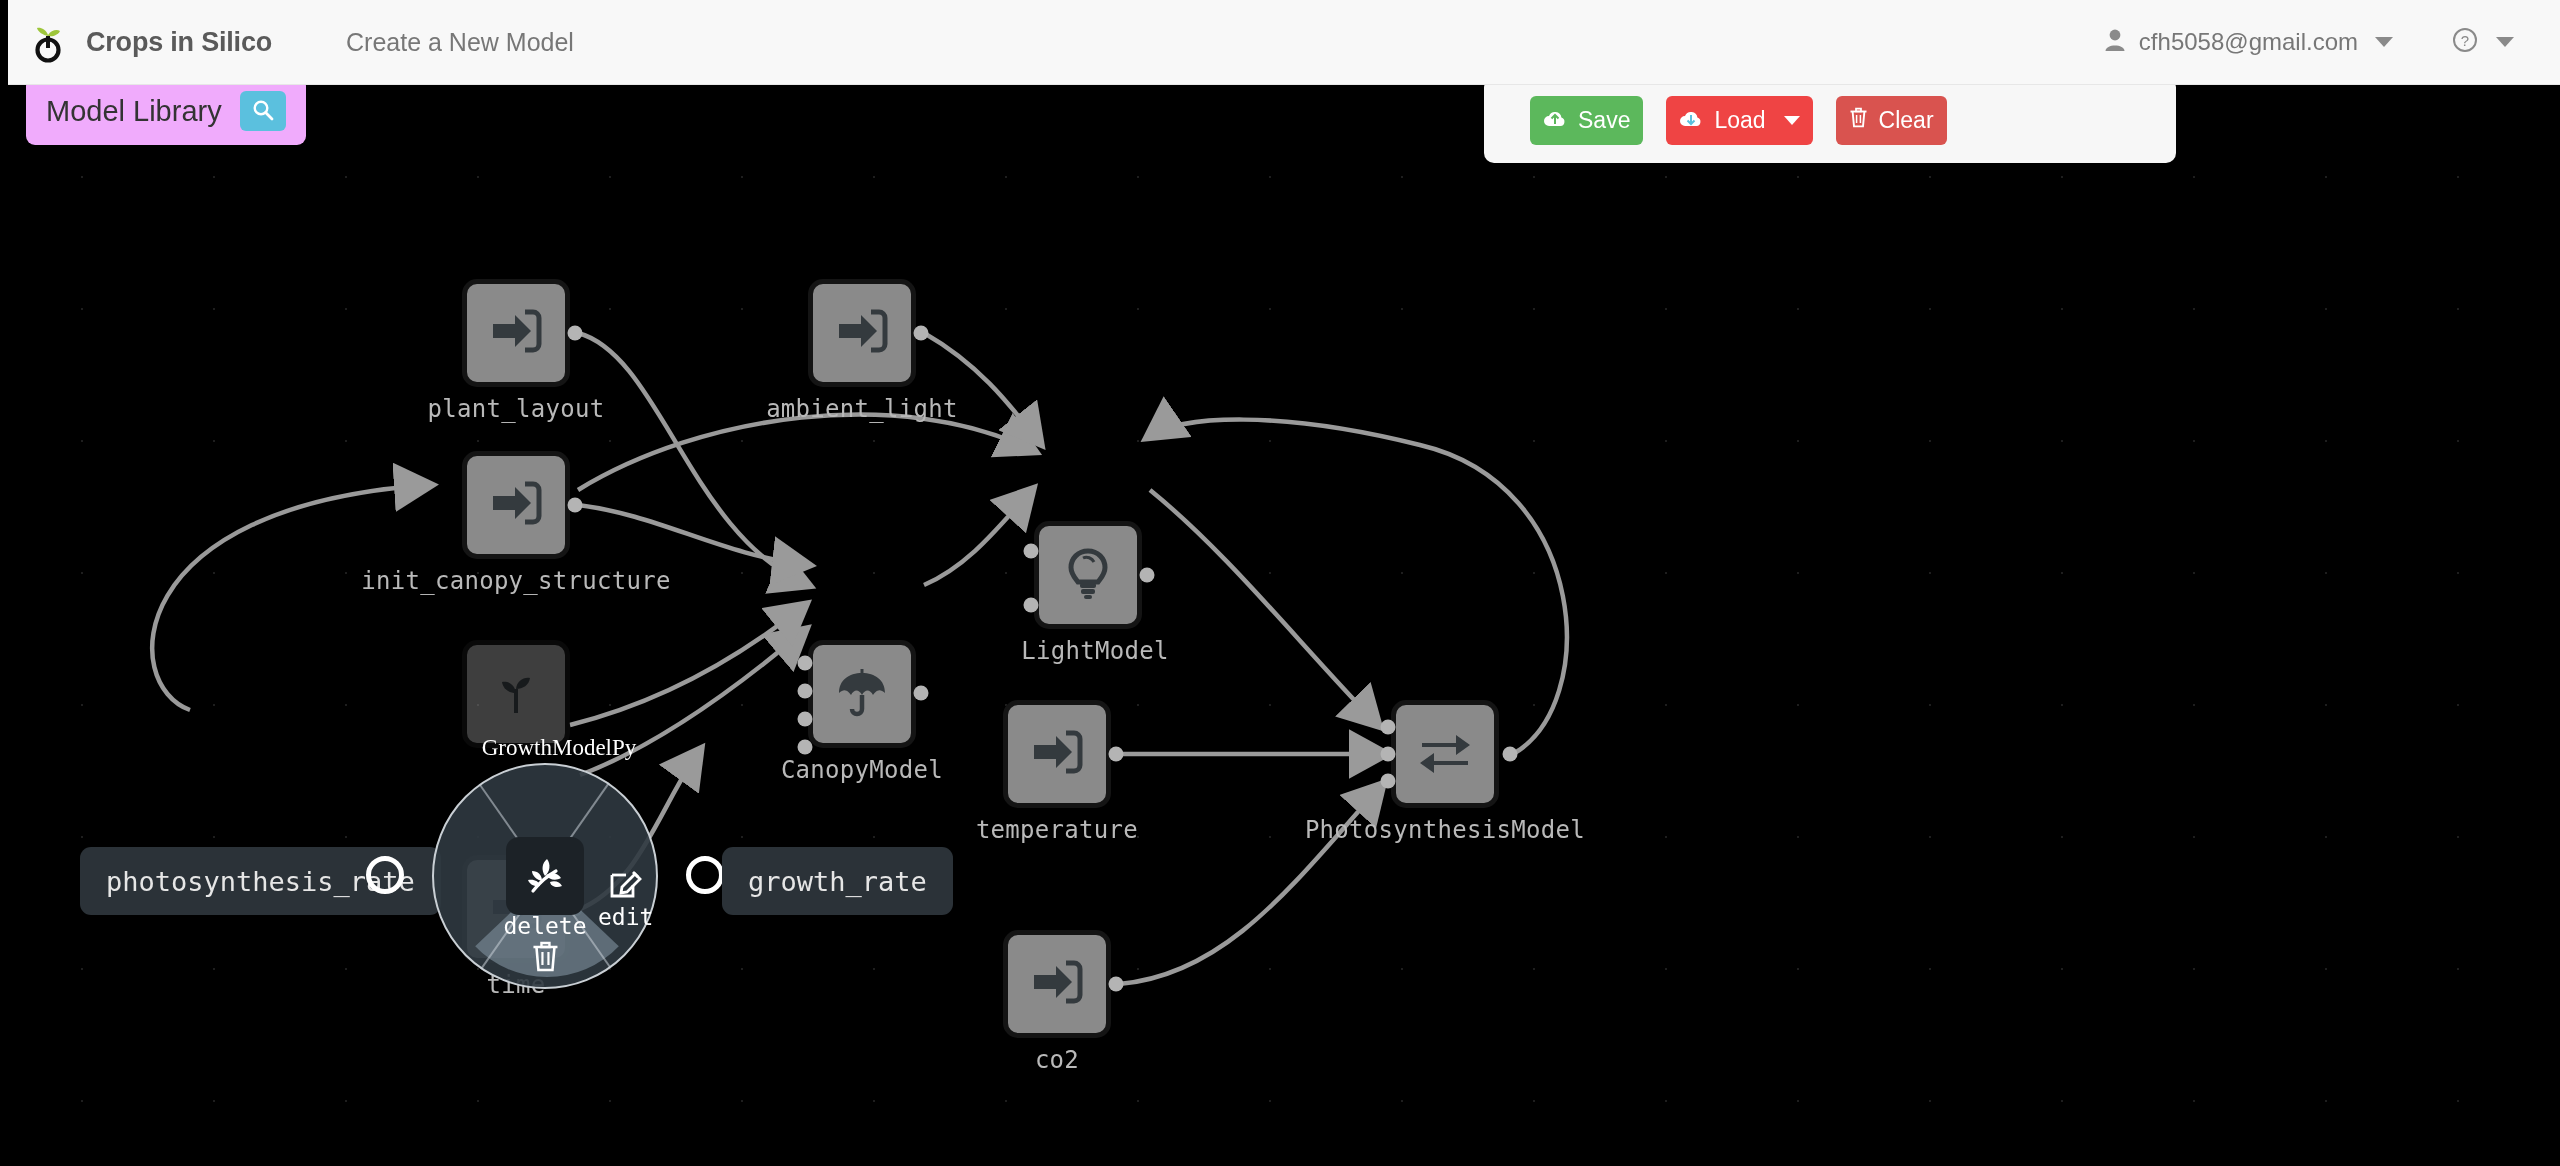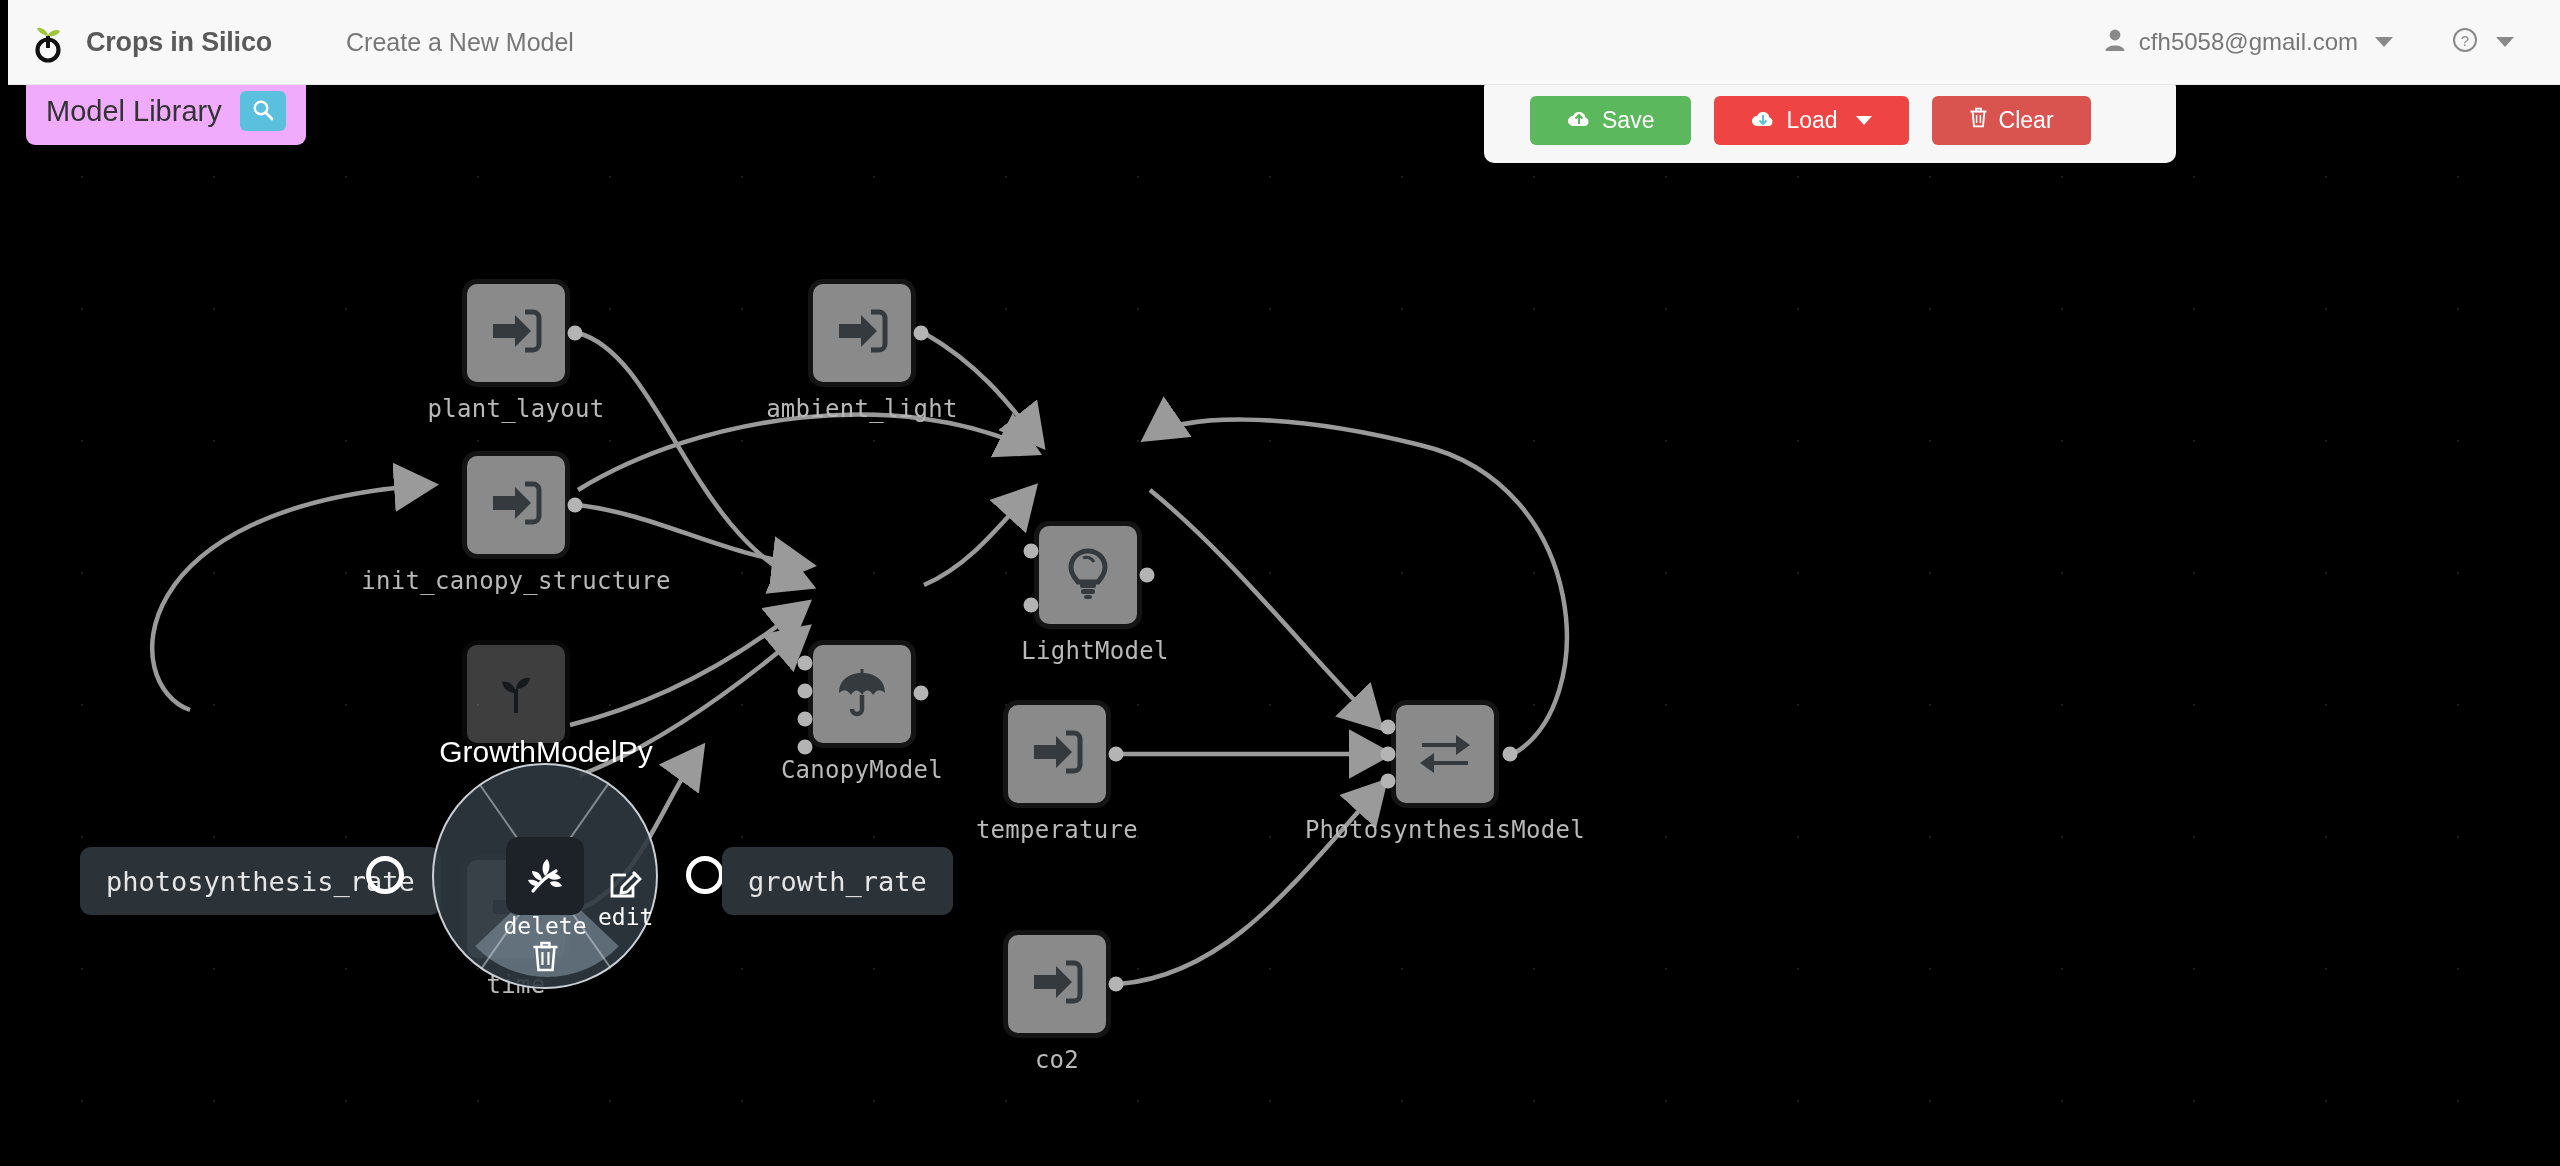--- a/index.html
+++ b/index.html
@@ -89,21 +89,21 @@
     border-radius: 10px;
     display: flex; align-items: center; gap: 23px;
     padding: 0 46px;
     box-shadow: 0 2px 7px rgba(0,0,0,0.35);
     z-index: 30;
   }
   .tb-btn {
     display: flex; align-items: center; gap: 11px;
     border: none; border-radius: 6px;
     color: #fff; font-size: 23px;
-    padding: 11px 37px;
+    padding: 11px 13px;
     cursor: pointer; white-space: nowrap;
     font-family: "Liberation Sans", sans-serif;
   }
   .tb-save { background: #5cb85c; }
   .tb-load { background: #ef4444; }
   .tb-clear { background: #d9534f; }
   .tb-manifest { background: #337ab7; }
   .tb-caret {
     width: 0; height: 0;
     border-left: 8px solid transparent;
@@ -210,27 +210,28 @@
     display: flex; flex-direction: column; align-items: center; gap: 1px;
     cursor: pointer;
   }
   .radial-label {
     font-family: "DejaVu Sans Mono", monospace;
     font-size: 23px; color: #ffffff;
   }
 
   .node-tooltip {
     position: absolute;
-    font-family: Liberation Sans, sans-serif;
-    font-size: 30px;
+    font-family: Liberation Serif, serif;
+    font-size: 23px;
     color: #ffffff;
     white-space: nowrap;
     transform: translateX(-50%);
     z-index: 25;
     pointer-events: none;
+    margin-left: 13px;
   }
 </style>
 </head>
 <body>
 
 <div class="app-header">
 
   <div class="brand-logo">
     <svg width="44" height="44" viewBox="0 0 44 44">
       <path d="M22 15 C20 9, 14 7, 11 8 C12 12, 17 15, 22 16 Z" fill="#9ec63b"></path>

